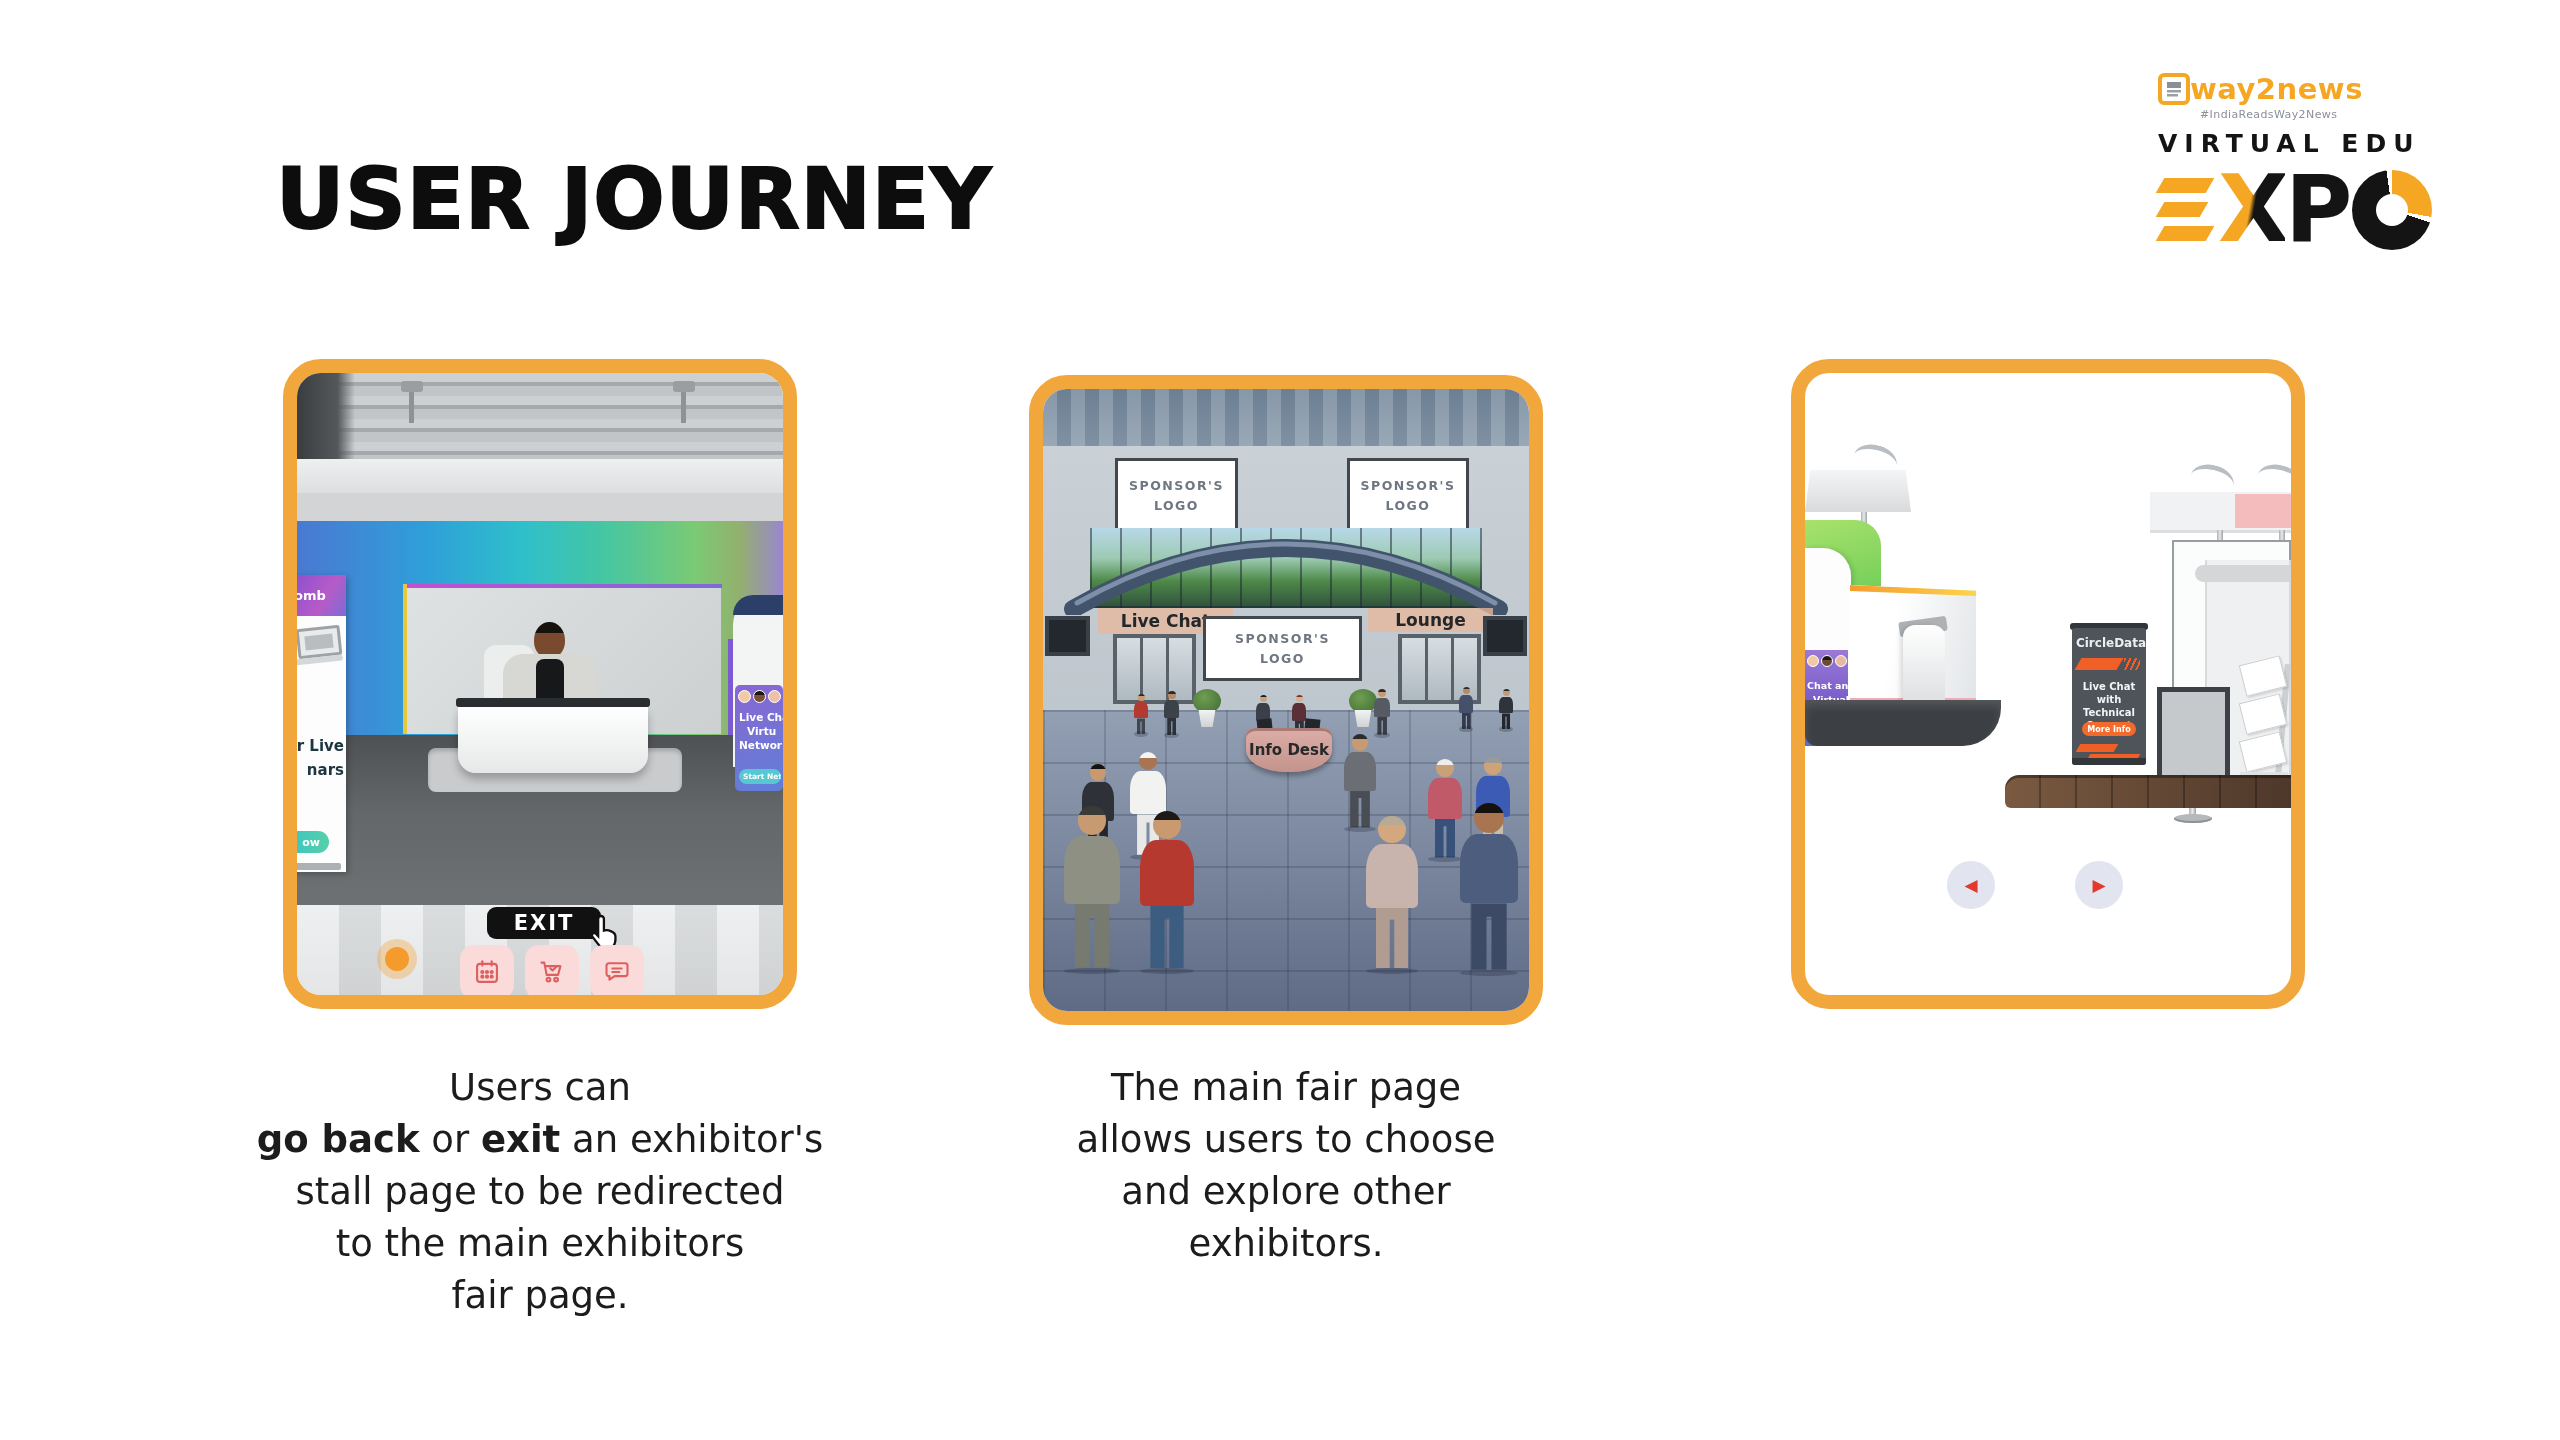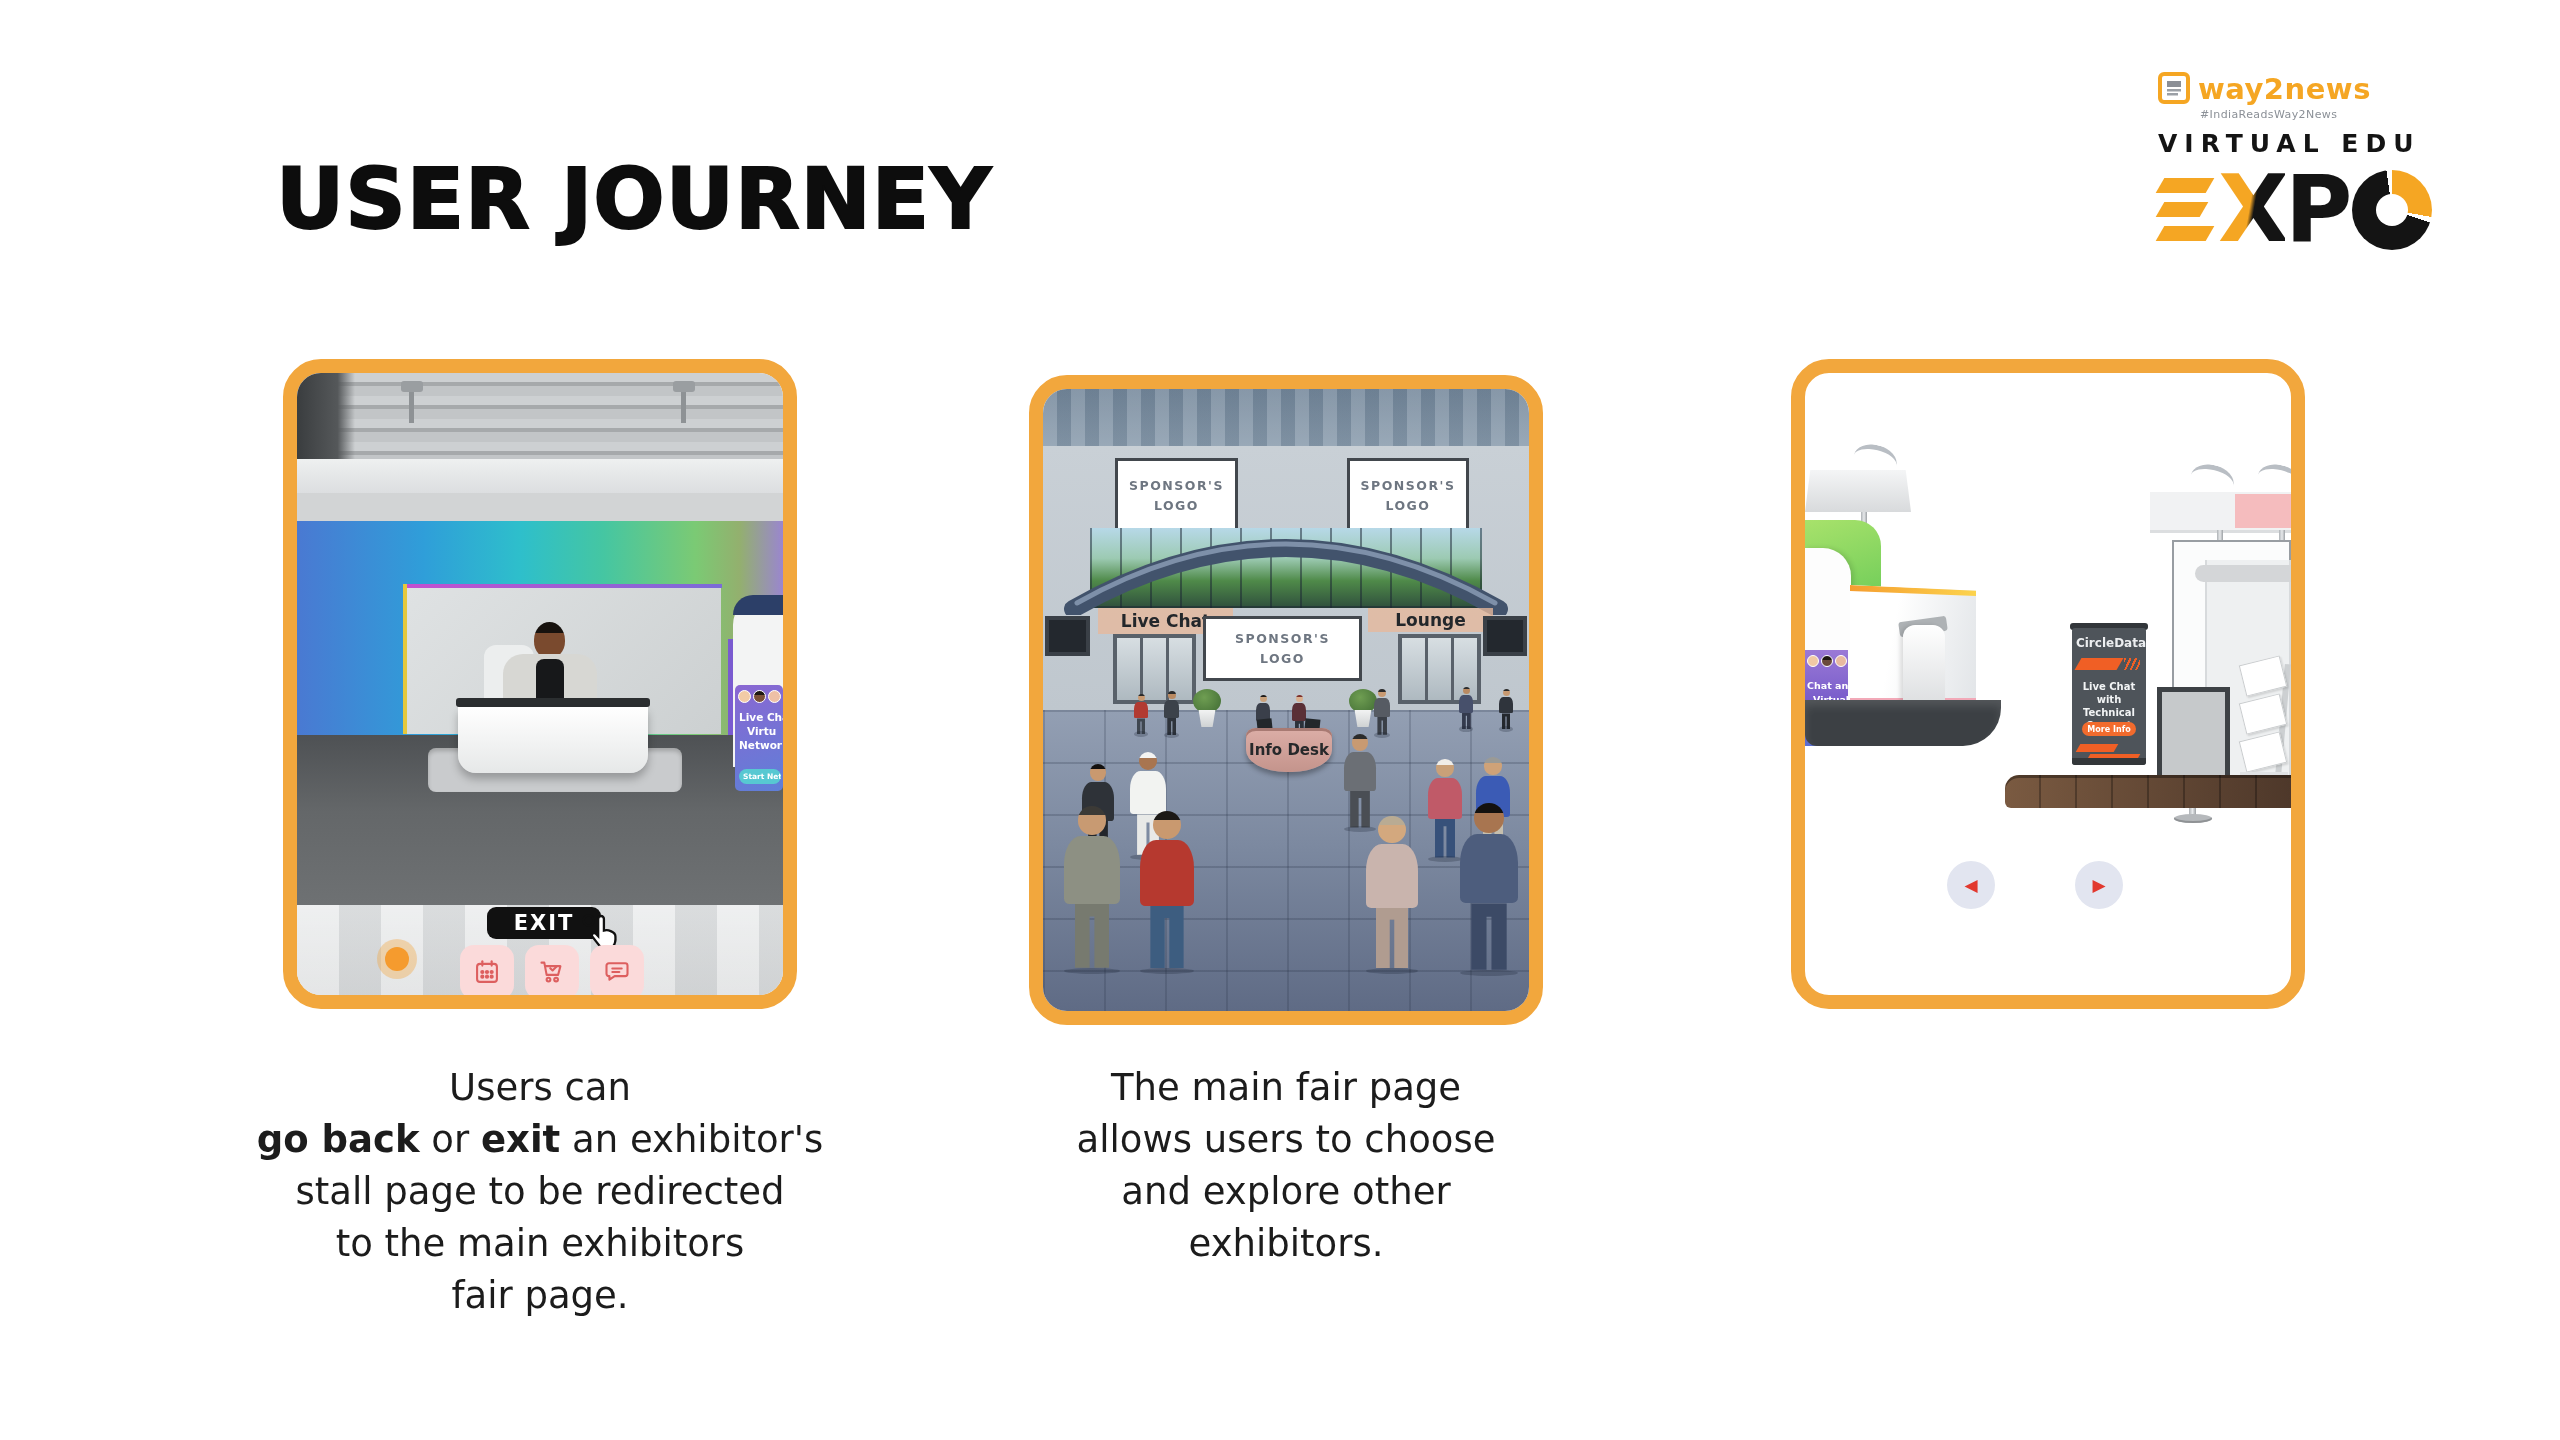--- a/index.html
+++ b/index.html
@@ -7,21 +7,21 @@
          font-family:"DejaVu Sans","Liberation Sans",sans-serif;color:#1b1b1b;}
   .a{position:absolute;}
   .pre{white-space:pre-line;}
 
   
   .title{position:absolute;left:276px;top:150px;margin:0;font-size:84px;font-weight:800;
          letter-spacing:1px;color:#0d0d0d;-webkit-text-stroke:2px #0d0d0d;}
 
   
   .logo{position:absolute;left:2158px;top:72px;width:310px;}
-  .l-row{display:flex;align-items:flex-start;gap:8px;}
+  .l-row{display:flex;align-items:center;gap:0;}
   .l-icon{width:32px;height:32px;flex:0 0 auto;}
   .l-brand{font-size:29px;font-weight:700;color:#F5A623;letter-spacing:.5px;}
   .l-tag{font-size:11px;color:#8b9097;margin:2px 0 8px 42px;letter-spacing:.4px;}
   .l-virtual{font-size:25px;font-weight:700;color:#141414;letter-spacing:7px;margin-bottom:6px;}
   .l-expo{display:flex;align-items:center;height:92px;}
   .e-E{position:relative;width:58px;height:64px;margin-right:2px;}
   .e-E i{position:absolute;left:2px;width:50px;height:15px;background:#F5A623;transform:skewX(-30deg);}
   .e-E i:nth-child(1){top:0;}.e-E i:nth-child(2){top:24px;width:44px;}.e-E i:nth-child(3){top:48px;}
   .e-X,.e-P{font-size:92px;font-weight:800;line-height:92px;letter-spacing:-4px;}
   .e-X{background:linear-gradient(100deg,#F5A623 47%,#141414 53%);-webkit-background-clip:text;background-clip:text;color:transparent;}
@@ -226,20 +226,31 @@
       <div class="a beam"></div>
       <div class="a band2"></div>
       <div class="a gradwall"></div>
       <div class="a purpstrip"></div>
       <div class="a screen-top"></div>
       <div class="a screen-left"></div>
       <div class="a bigscreen"></div>
       <div class="a darkfloor"></div>
       <div class="a stage"></div>
 
+      <div class="a bn">
+        <div class="a bn-h">
+            <span>omb</span>
+          </div>
+        <div class="a bn-lap"></div>
+        <div class="a bn-lapbase"></div>
+        <div class="a bn-t" style="top:162px;">r Live</div>
+        <div class="a bn-t" style="top:186px;">nars</div>
+        <div class="a bn-btn">ow</div>
+        <div class="a bn-base"></div>
+      </div>
 
       <div class="a rs-white"></div>
       <div class="a rs-navy"></div>
       <div class="a np">
         <div class="np-av">
           <i style="background:#f2cba6;"></i>
           <i style="background:linear-gradient(180deg,#1d1712 0 40%,#7a5038 40%);"></i>
           <i style="background:#eec0a6;"></i>
         </div>
         <div class="np-l" style="top:26px;">Live Cha</div>

